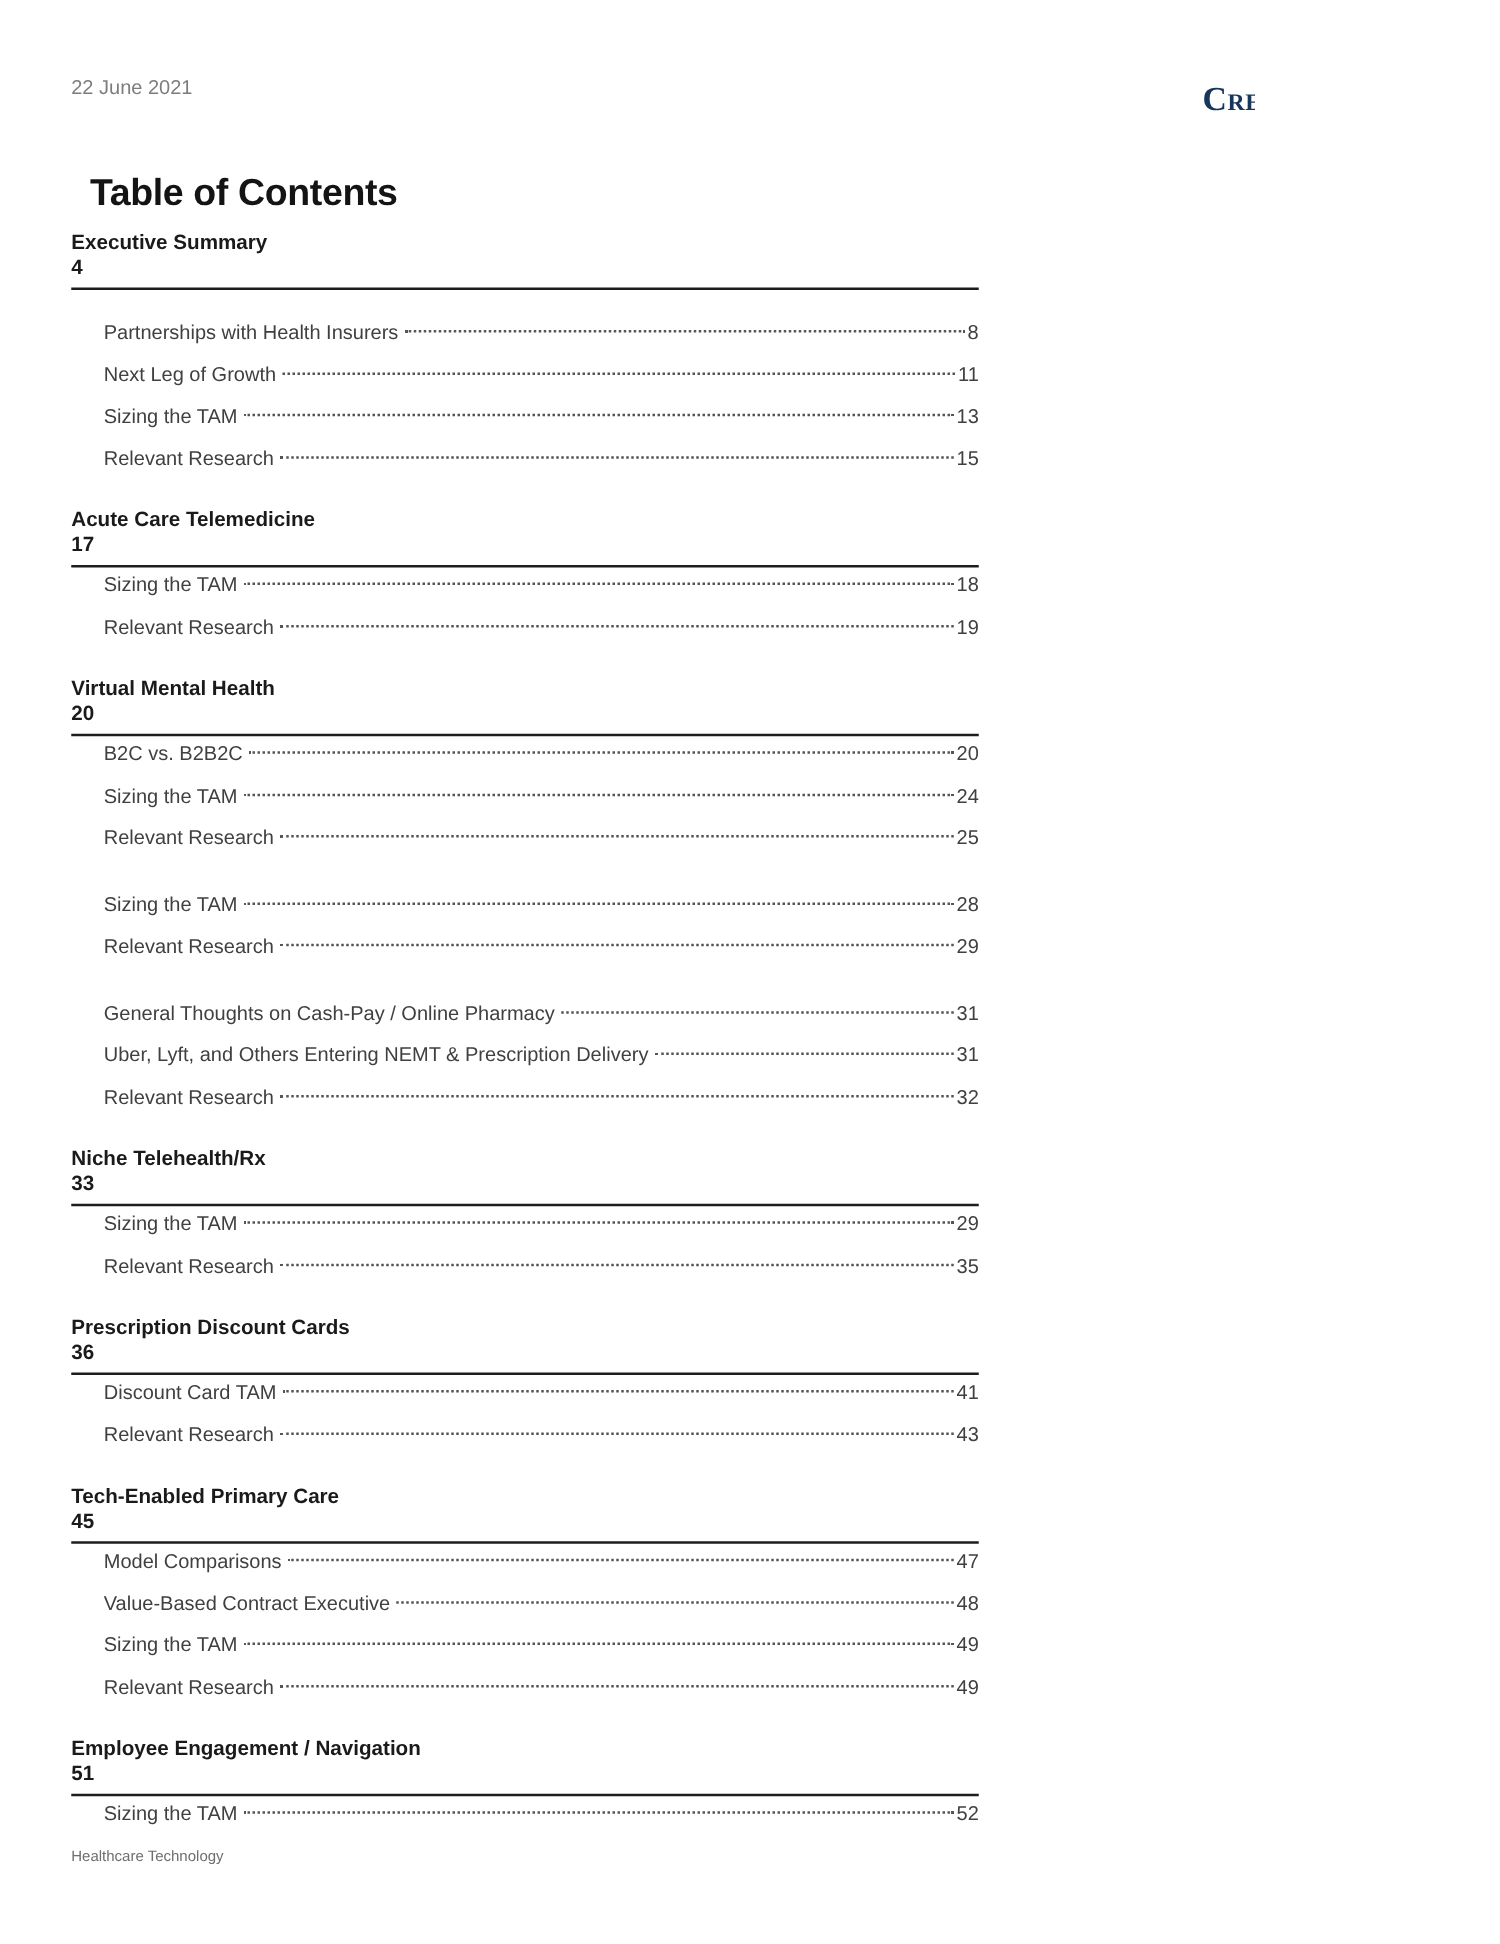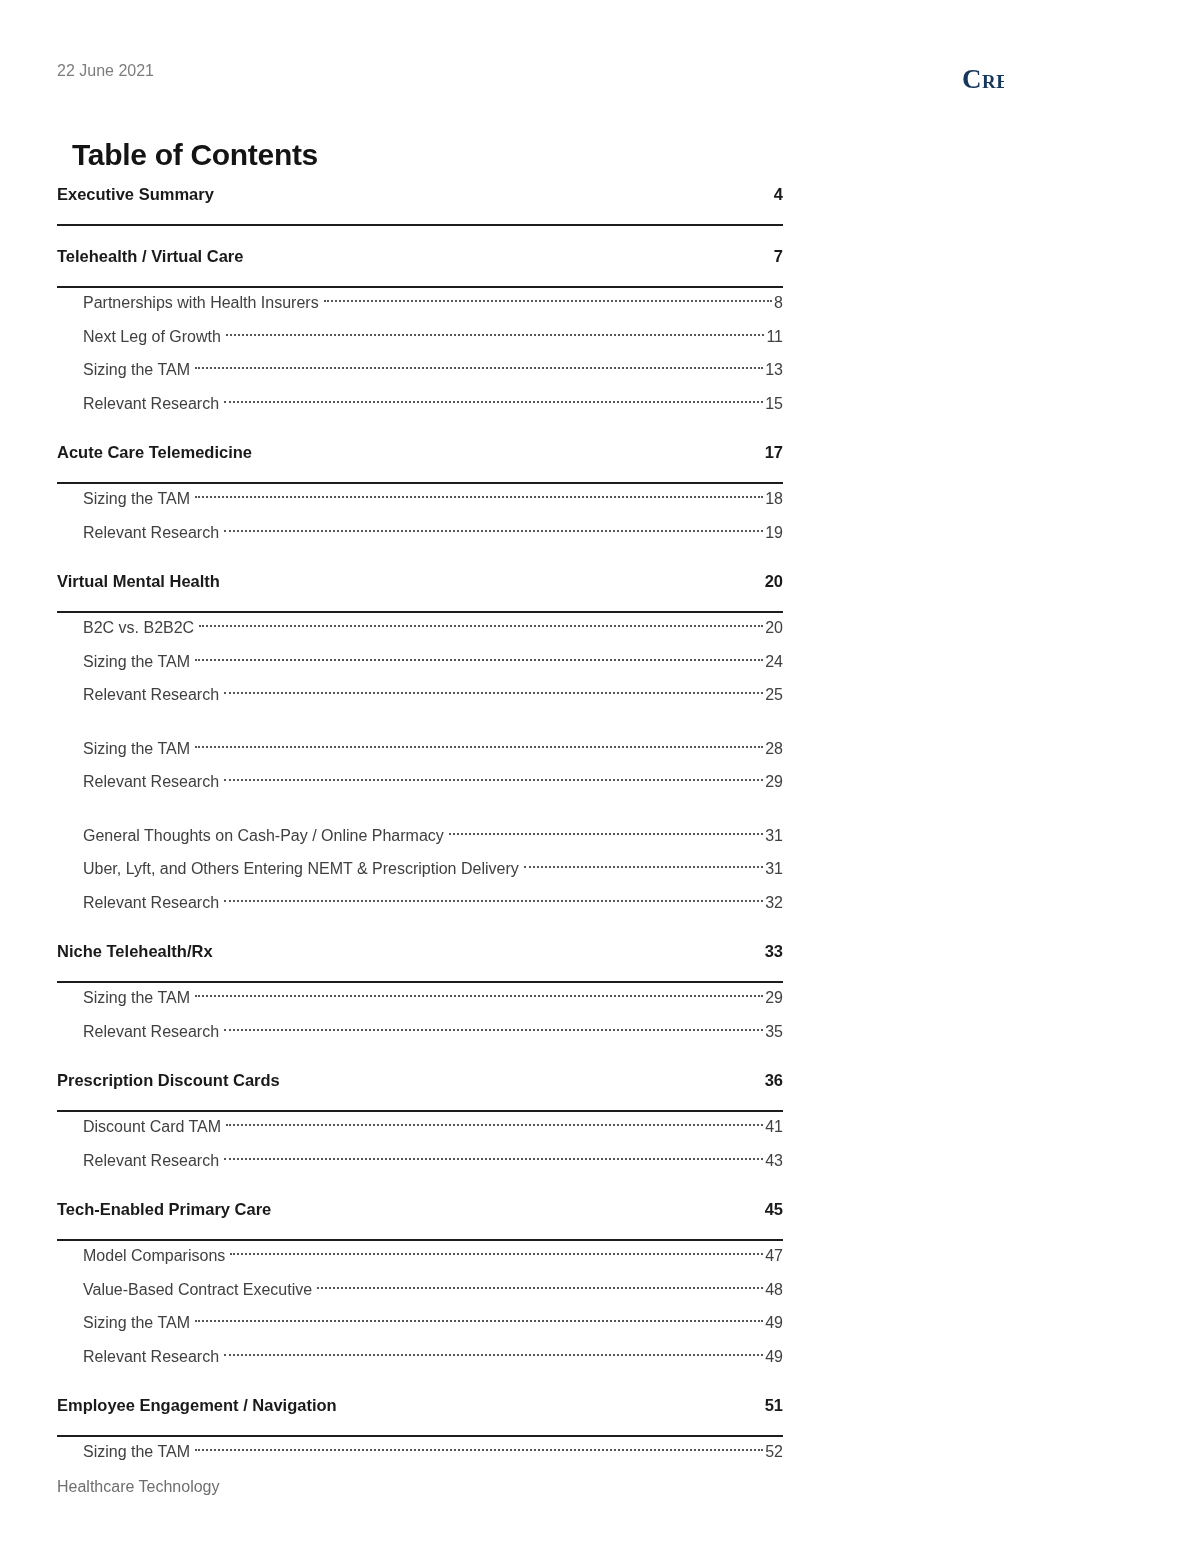--- a/index.html
+++ b/index.html
@@ -53,22 +53,23 @@
     position: absolute;
     left: 57px;
     top: 184px;
     width: 726px;
   }
   .toc-section + .toc-section { margin-top: 20px; }
   .section-head {
     display: flex;
     justify-content: space-between;
     align-items: flex-start;
-    padding-bottom: 20px;
+    padding-bottom: 6px;
     border-bottom: 2px solid #1d1d1d;
+    flex-direction: column;
   }
   .sec-title, .sec-page {
     font-size: 16.5px;
     font-weight: bold;
     color: #1a1a1a;
     line-height: 20px;
   }
   .sub-row {
     display: flex;
     align-items: center;
@@ -89,21 +90,21 @@
     margin: 0 2px 3px 5px;
     min-width: 20px;
   }
   .footer {
     position: absolute;
     left: 57px;
     top: 1478px;
     width: 1083px;
     display: flex;
     justify-content: space-between;
-    font-size: 16px;
+    font-size: 12px;
     color: #6e6e6e;
   }
 </style>
 </head>
 <body>
 
 <div class="page">
 
   <div class="date">22 June 2021</div>
 
@@ -120,24 +121,20 @@
   <div class="toc" id="toc">
   <div class="toc-section">
     <div class="section-head">
       <span class="sec-title">Executive Summary</span>
       <span class="sec-page">4</span>
     </div>
     <div class="subs"></div>
   </div>
 
   <div class="toc-section">
-    <div class="section-head">
-      <span class="sec-title">Telehealth / Virtual Care</span>
-      <span class="sec-page">7</span>
-    </div>
     <div class="subs">
   <div class="sub-row">
     <span class="sub-title">Partnerships with Health Insurers</span>
     <span class="leader"></span>
     <span class="sub-page">8</span>
   </div>
 
 
   <div class="sub-row">
     <span class="sub-title">Next Leg of Growth</span>

